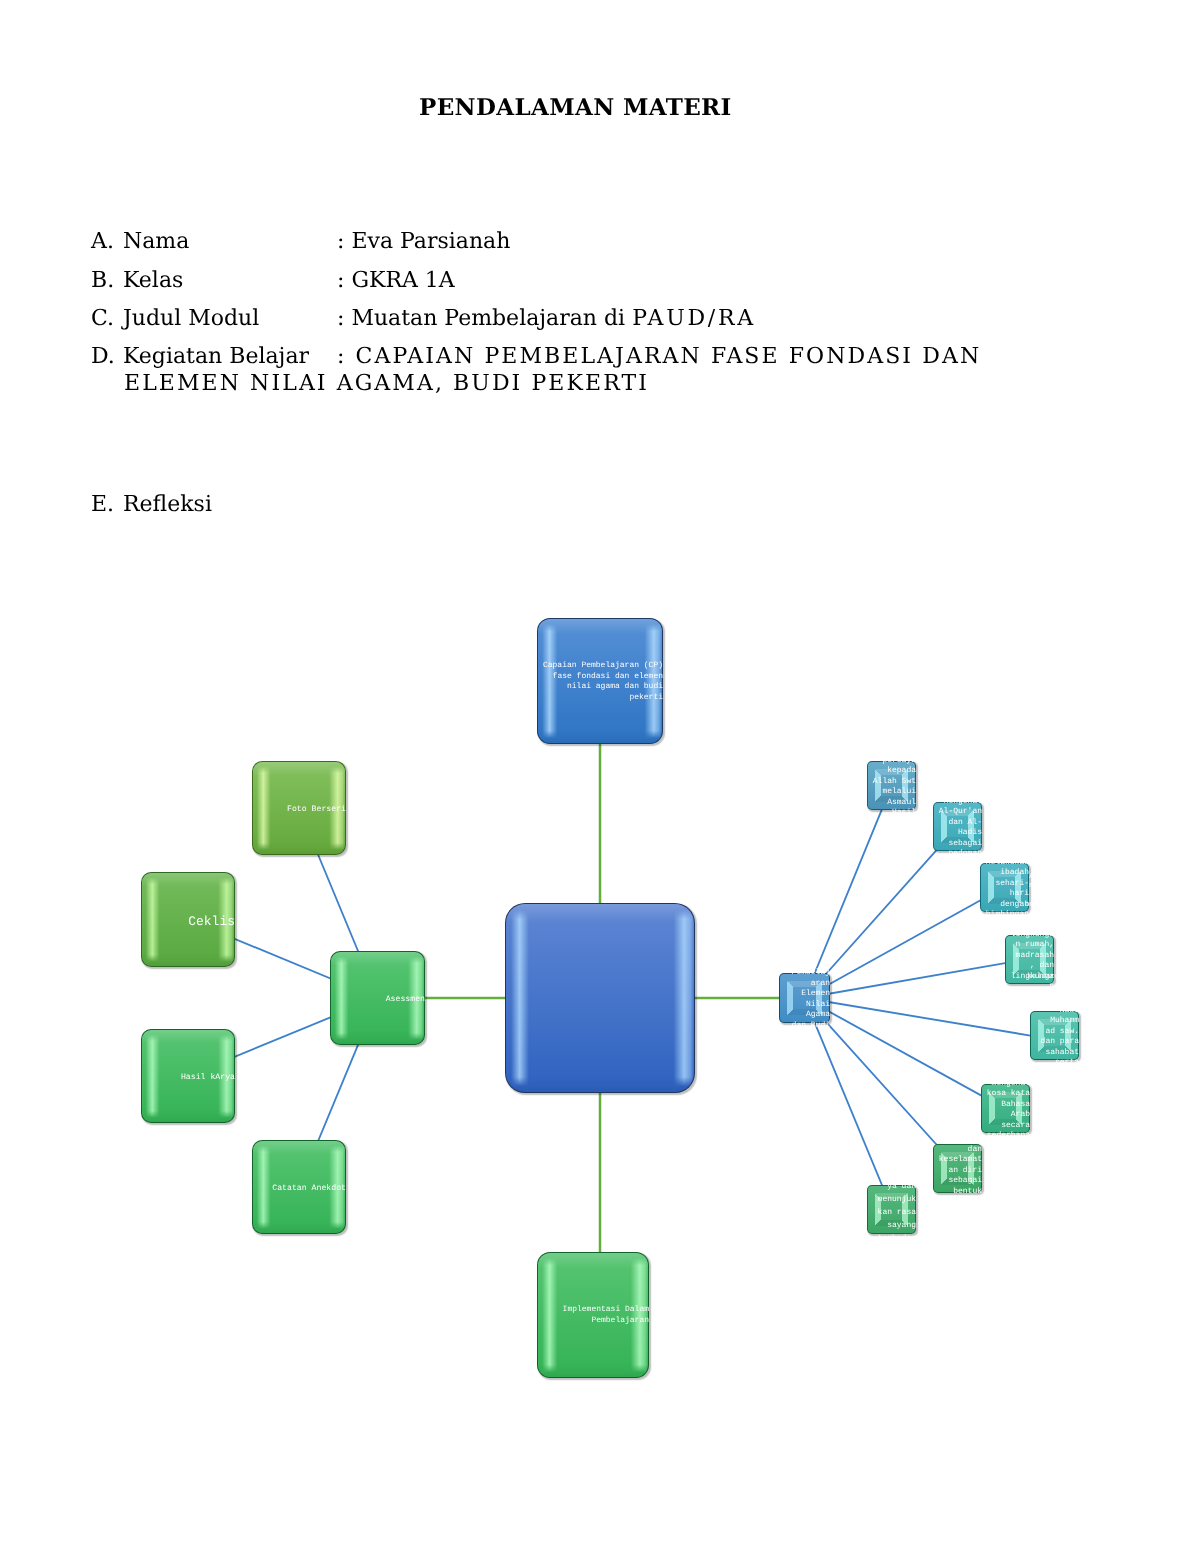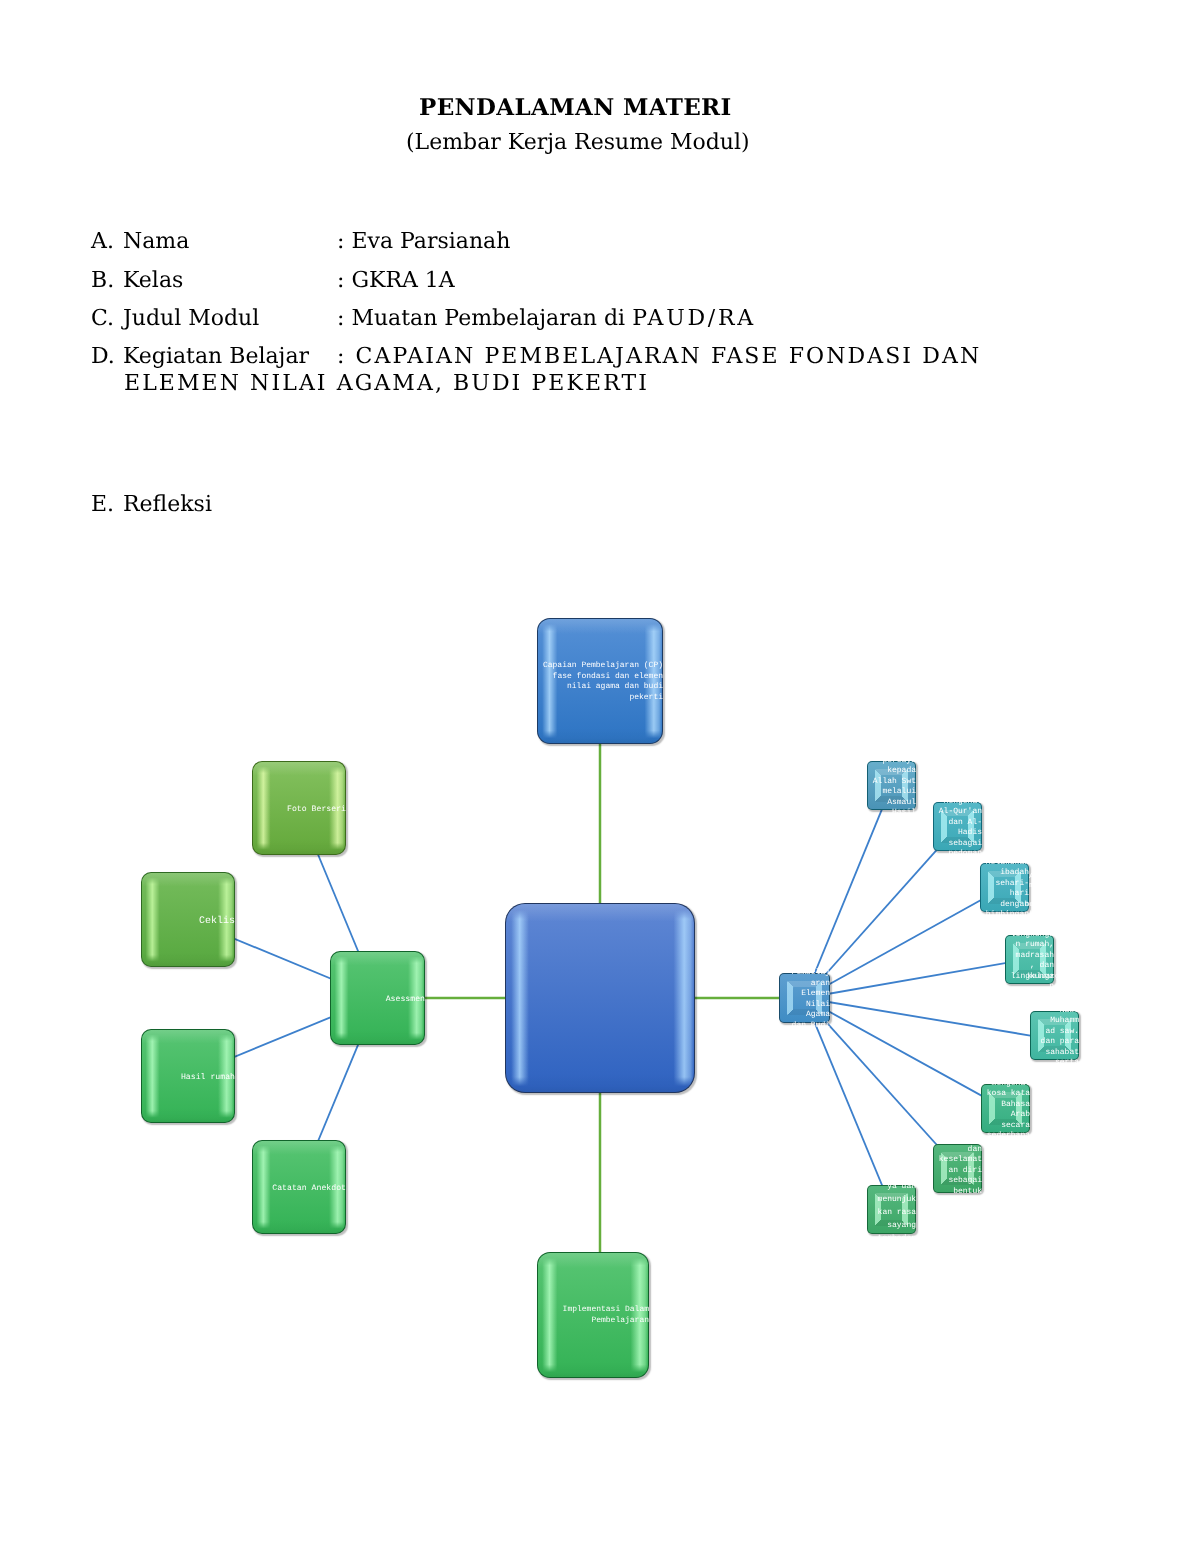--- a/index.html
+++ b/index.html
@@ -27,21 +27,20 @@
              transform:translateY(-50%);
              text-align:right;font-family:Liberation Mono, monospace;
              color:#ffffff;white-space:pre-line;}
 </style>
 </head>
 <body>
 
 <div class="page">
 
   <div class="txt ttl" style="left:419px;top:97px;">PENDALAMAN MATERI</div>
-  <div class="txt sub" style="left:406px;top:132px;">(Lembar Kerja Resume Modul)</div>
 
   <div>
     <div class="txt" style="left:91px;top:231px;">A.</div>
     <div class="txt" style="left:123px;top:231px;">Nama</div>
     <div class="txt" style="left:337px;top:231px;">: Eva Parsianah</div>
   </div>
   <div>
     <div class="txt" style="left:91px;top:270px;">B.</div>
     <div class="txt" style="left:123px;top:270px;">Kelas</div>
     <div class="txt" style="left:337px;top:270px;">: GKRA 1A</div>
@@ -137,31 +136,31 @@
           <div class="lbl" style="font-size: 8.2px; line-height: 10.6px; transform: translateY(calc(-50% + 2px));">Foto Berseri</div>
         </div>
         <div class="node" style="left: 141px; top: 872px; width: 94px; height: 95px;">
           <div class="shell" style="border-radius: 10px; background: rgb(47, 106, 36); box-shadow: rgba(0, 0, 0, 0.26) 1.1px 1.3px 1.4px;">
             <div class="fill" style="inset: 1.2px; border-radius: 9px; background: linear-gradient(rgb(117, 188, 92) 0%, rgb(87, 168, 63) 100%); overflow: hidden;">
               <div style="position: absolute; inset: 0px; border-radius: 9px; background: linear-gradient(rgba(255, 255, 255, 0.16) 0px, rgba(255, 255, 255, 0.09) 6.1px, rgba(255, 255, 255, 0) 13.6px, rgba(0, 0, 0, 0) calc(100% - 13.6px), rgba(0, 0, 0, 0.03) calc(100% - 3.8px), rgba(0, 0, 0, 0.075) 100%);"></div>
               <div style="position: absolute; inset: 0px; border-radius: 9px; overflow: hidden; mask-image: linear-gradient(transparent 4.2px, rgb(0, 0, 0) 11.1px, rgb(0, 0, 0) calc(100% - 11.1px), transparent calc(100% - 4.2px)); background: linear-gradient(to right, rgba(255, 255, 255, 0) 3.5px, rgba(205, 255, 170, 0.8) 10.3px, rgba(255, 255, 255, 0) 17.7px, rgba(255, 255, 255, 0) calc(100% - 16px), rgba(205, 255, 170, 0.8) calc(100% - 7.4px), rgba(205, 255, 170, 0.44) calc(100% - 2.6px), rgba(255, 255, 255, 0) 100%);"></div>
               <div style="position: absolute; inset: 13.58px; border-radius: 1px;"></div>
             </div>
           </div>
-          <div class="lbl" style="font-size: 10px; line-height: 10.6px; transform: translateY(calc(-50% + 2px));">Ceklis</div>
+          <div class="lbl" style="font-size: 13px; line-height: 10.6px; transform: translateY(calc(-50% + 2px));">Ceklis</div>
         </div>
         <div class="node" style="left: 141px; top: 1029px; width: 94px; height: 94px;">
           <div class="shell" style="border-radius: 10px; background: rgb(17, 99, 43); box-shadow: rgba(0, 0, 0, 0.26) 1.1px 1.3px 1.4px;">
             <div class="fill" style="inset: 1.2px; border-radius: 9px; background: linear-gradient(rgb(88, 197, 115) 0%, rgb(51, 178, 85) 100%); overflow: hidden;">
               <div style="position: absolute; inset: 0px; border-radius: 9px; background: linear-gradient(rgba(255, 255, 255, 0.16) 0px, rgba(255, 255, 255, 0.09) 6.1px, rgba(255, 255, 255, 0) 13.6px, rgba(0, 0, 0, 0) calc(100% - 13.6px), rgba(0, 0, 0, 0.03) calc(100% - 3.8px), rgba(0, 0, 0, 0.075) 100%);"></div>
               <div style="position: absolute; inset: 0px; border-radius: 9px; overflow: hidden; mask-image: linear-gradient(transparent 4.2px, rgb(0, 0, 0) 11.1px, rgb(0, 0, 0) calc(100% - 11.1px), transparent calc(100% - 4.2px)); background: linear-gradient(to right, rgba(255, 255, 255, 0) 3.5px, rgba(180, 255, 195, 0.8) 10.3px, rgba(255, 255, 255, 0) 17.7px, rgba(255, 255, 255, 0) calc(100% - 16px), rgba(180, 255, 195, 0.8) calc(100% - 7.4px), rgba(180, 255, 195, 0.44) calc(100% - 2.6px), rgba(255, 255, 255, 0) 100%);"></div>
               <div style="position: absolute; inset: 13.58px; border-radius: 1px;"></div>
             </div>
           </div>
-          <div class="lbl" style="font-size: 8.2px; line-height: 10.6px; transform: translateY(calc(-50% + 2px));">Hasil rumah</div>
+          <div class="lbl" style="font-size: 8.2px; line-height: 10.6px; transform: translateY(calc(-50% + 2px));">Hasil kArya</div>
         </div>
         <div class="node" style="left: 252px; top: 1140px; width: 94px; height: 94px;">
           <div class="shell" style="border-radius: 10px; background: rgb(17, 99, 43); box-shadow: rgba(0, 0, 0, 0.26) 1.1px 1.3px 1.4px;">
             <div class="fill" style="inset: 1.2px; border-radius: 9px; background: linear-gradient(rgb(88, 197, 115) 0%, rgb(51, 178, 85) 100%); overflow: hidden;">
               <div style="position: absolute; inset: 0px; border-radius: 9px; background: linear-gradient(rgba(255, 255, 255, 0.16) 0px, rgba(255, 255, 255, 0.09) 6.1px, rgba(255, 255, 255, 0) 13.6px, rgba(0, 0, 0, 0) calc(100% - 13.6px), rgba(0, 0, 0, 0.03) calc(100% - 3.8px), rgba(0, 0, 0, 0.075) 100%);"></div>
               <div style="position: absolute; inset: 0px; border-radius: 9px; overflow: hidden; mask-image: linear-gradient(transparent 4.2px, rgb(0, 0, 0) 11.1px, rgb(0, 0, 0) calc(100% - 11.1px), transparent calc(100% - 4.2px)); background: linear-gradient(to right, rgba(255, 255, 255, 0) 3.5px, rgba(180, 255, 195, 0.8) 10.3px, rgba(255, 255, 255, 0) 17.7px, rgba(255, 255, 255, 0) calc(100% - 16px), rgba(180, 255, 195, 0.8) calc(100% - 7.4px), rgba(180, 255, 195, 0.44) calc(100% - 2.6px), rgba(255, 255, 255, 0) 100%);"></div>
               <div style="position: absolute; inset: 13.58px; border-radius: 1px;"></div>
             </div>
           </div>
           <div class="lbl" style="font-size: 8.2px; line-height: 10.6px; transform: translateY(calc(-50% + 2px));">Catatan Anekdot</div>

